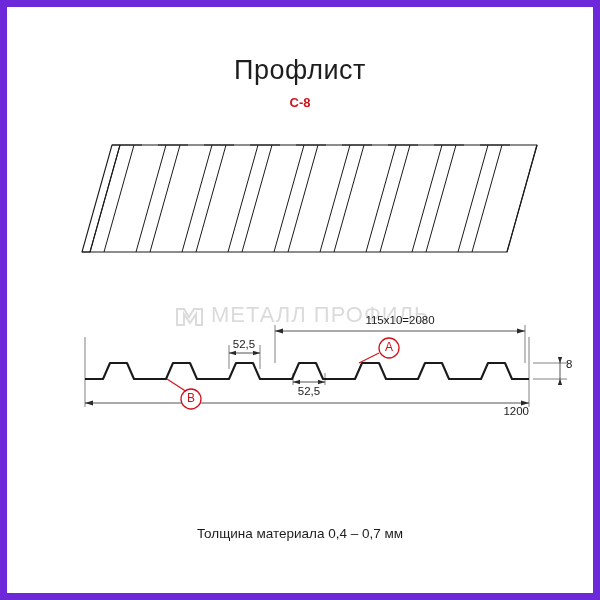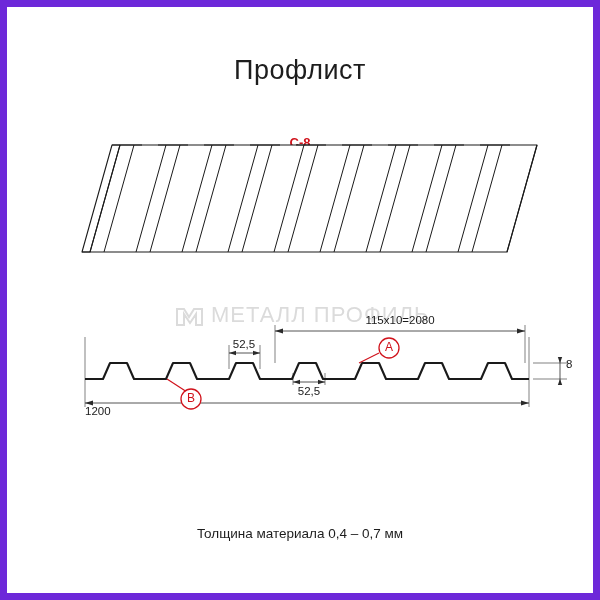--- a/index.html
+++ b/index.html
@@ -33,21 +33,20 @@
   }
   .subtitle {
     position: absolute;
     top: 88px;
     left: 0;
     width: 100%;
     text-align: center;
     font-size: 13px;
     color: #d0121b;
     font-weight: bold;
-    margin-top: 40px;
   }
   .footer {
     position: absolute;
     bottom: 52px;
     left: 0;
     width: 100%;
     text-align: center;
     font-size: 13.5px;
     color: #1d1d1d;
   }
@@ -187,21 +186,21 @@
       <circle cx="184" cy="392" r="10" fill="#ffffff" stroke="#d0121b" stroke-width="1.3"></circle>
     </g>
   </svg>
 
   <div style="position:absolute;left:268px;top:307px;width:250px;text-align:center;font-size:11.5px;color:#1a1a1a;">115х10=2080</div>
 
   <div style="position:absolute;left:207px;top:331px;width:60px;text-align:center;font-size:11.5px;color:#1a1a1a;">52,5</div>
 
   <div style="position:absolute;left:272px;top:378px;width:60px;text-align:center;font-size:11.5px;color:#1a1a1a;">52,5</div>
 
-  <div style="position:absolute;left:78px;top:398px;width:444px;text-align:left;font-size:11.5px;color:#1a1a1a;">1200</div>
+  <div style="position:absolute;left:78px;top:398px;width:444px;text-align:right;font-size:11.5px;color:#1a1a1a;">1200</div>
 
   <div style="position:absolute;left:559px;top:351px;font-size:11.5px;color:#1a1a1a;">8</div>
 
   <div style="position:absolute;left:372px;top:333px;width:20px;text-align:center;font-size:12px;color:#d0121b;">A</div>
 
   <div style="position:absolute;left:174px;top:384px;width:20px;text-align:center;font-size:12px;color:#d0121b;">B</div>
 
   <div class="footer">Толщина материала 0,4 – 0,7 мм</div>
 </div>
 

